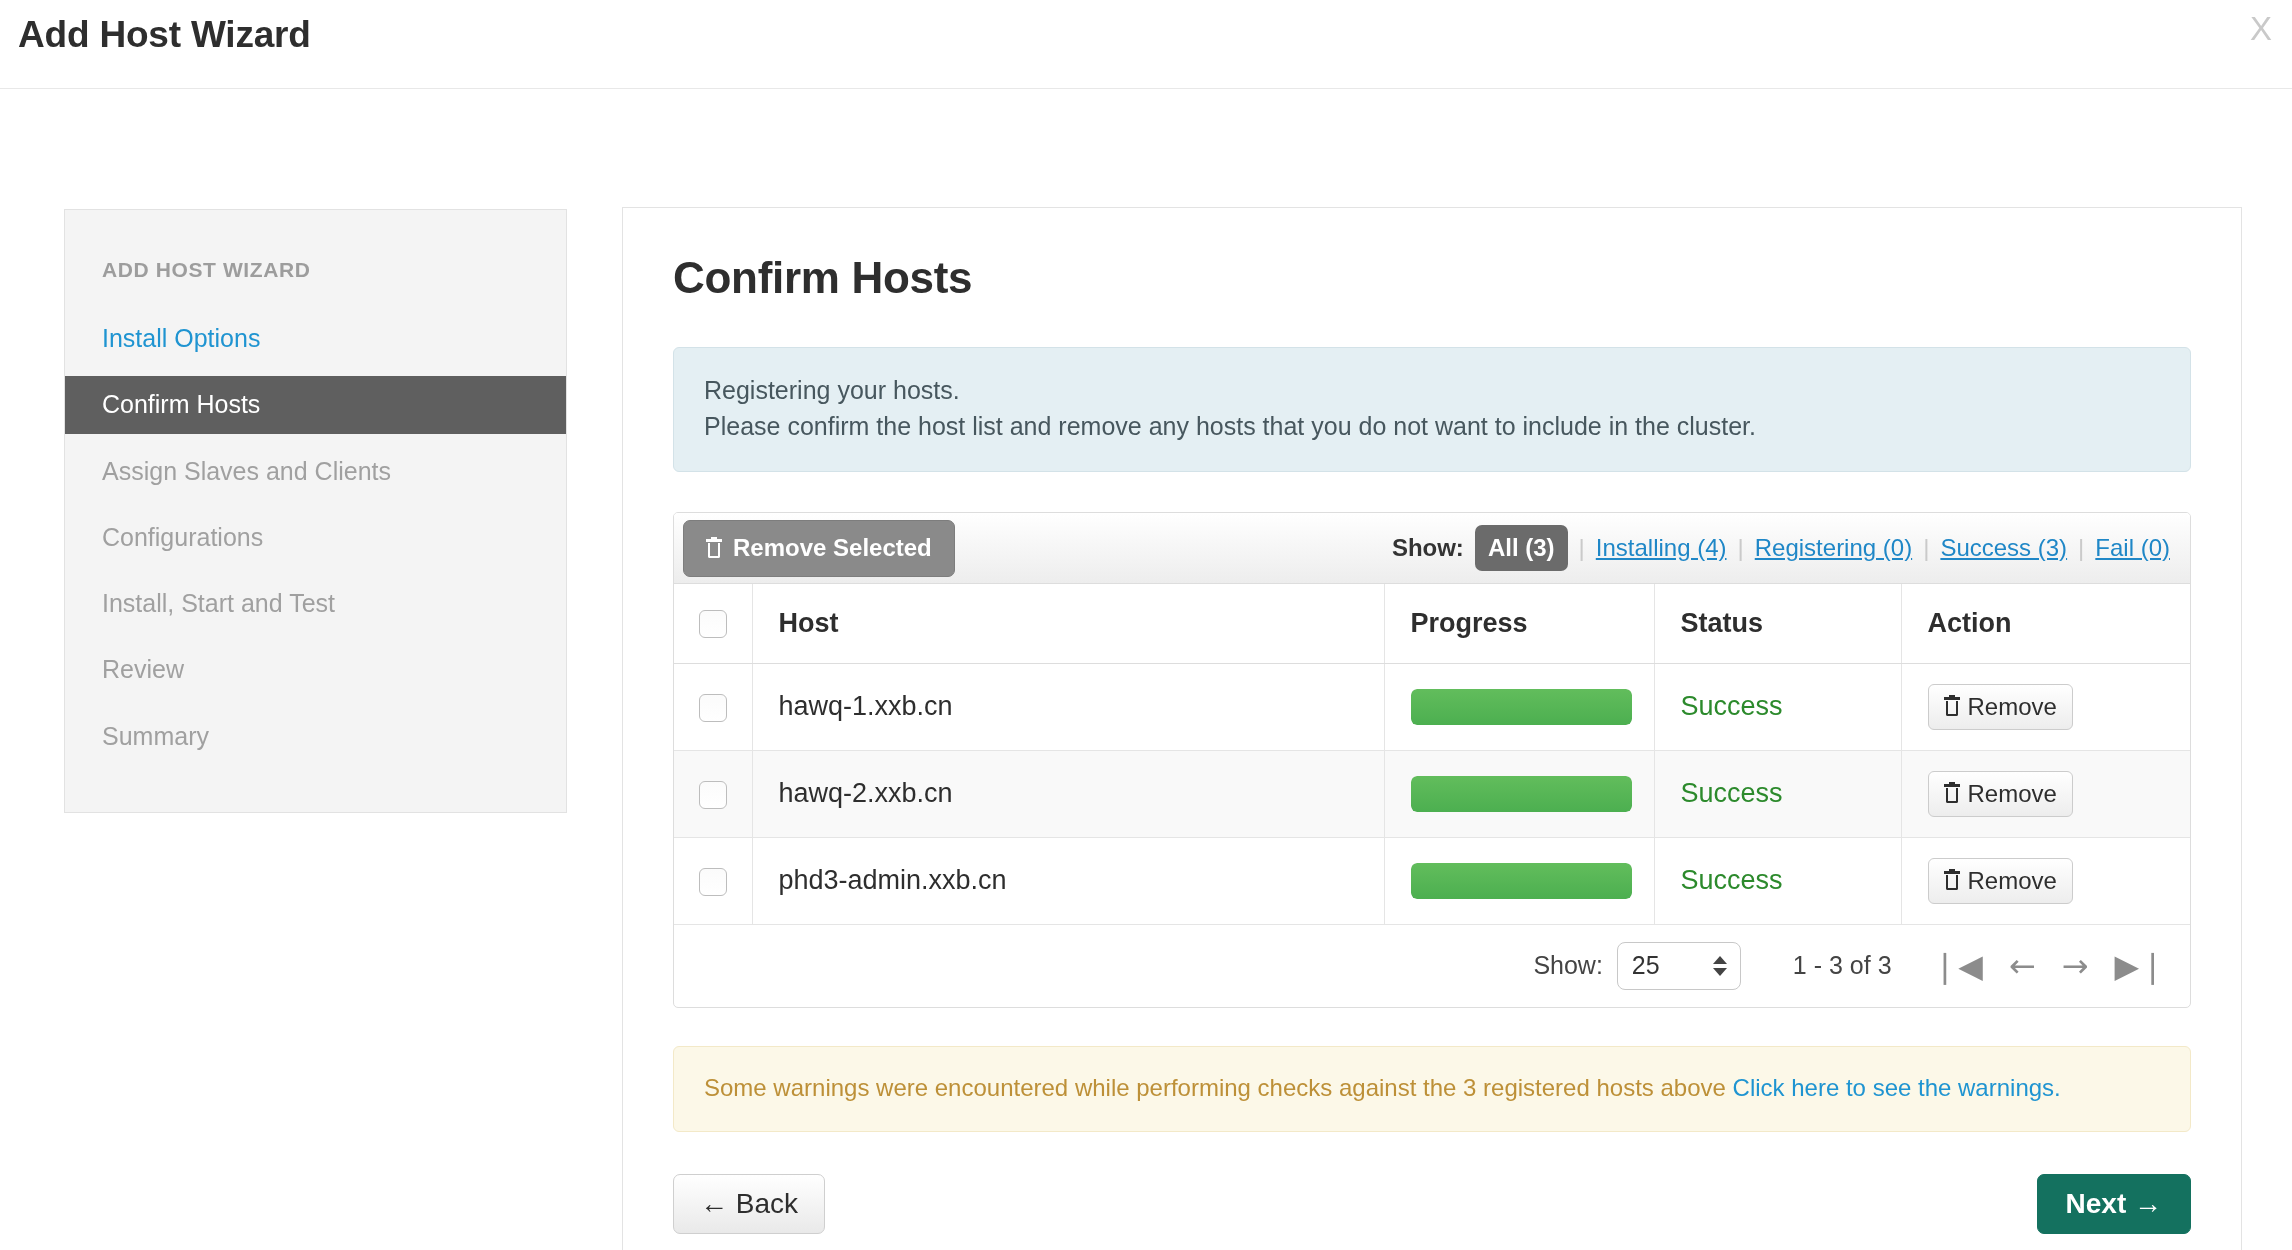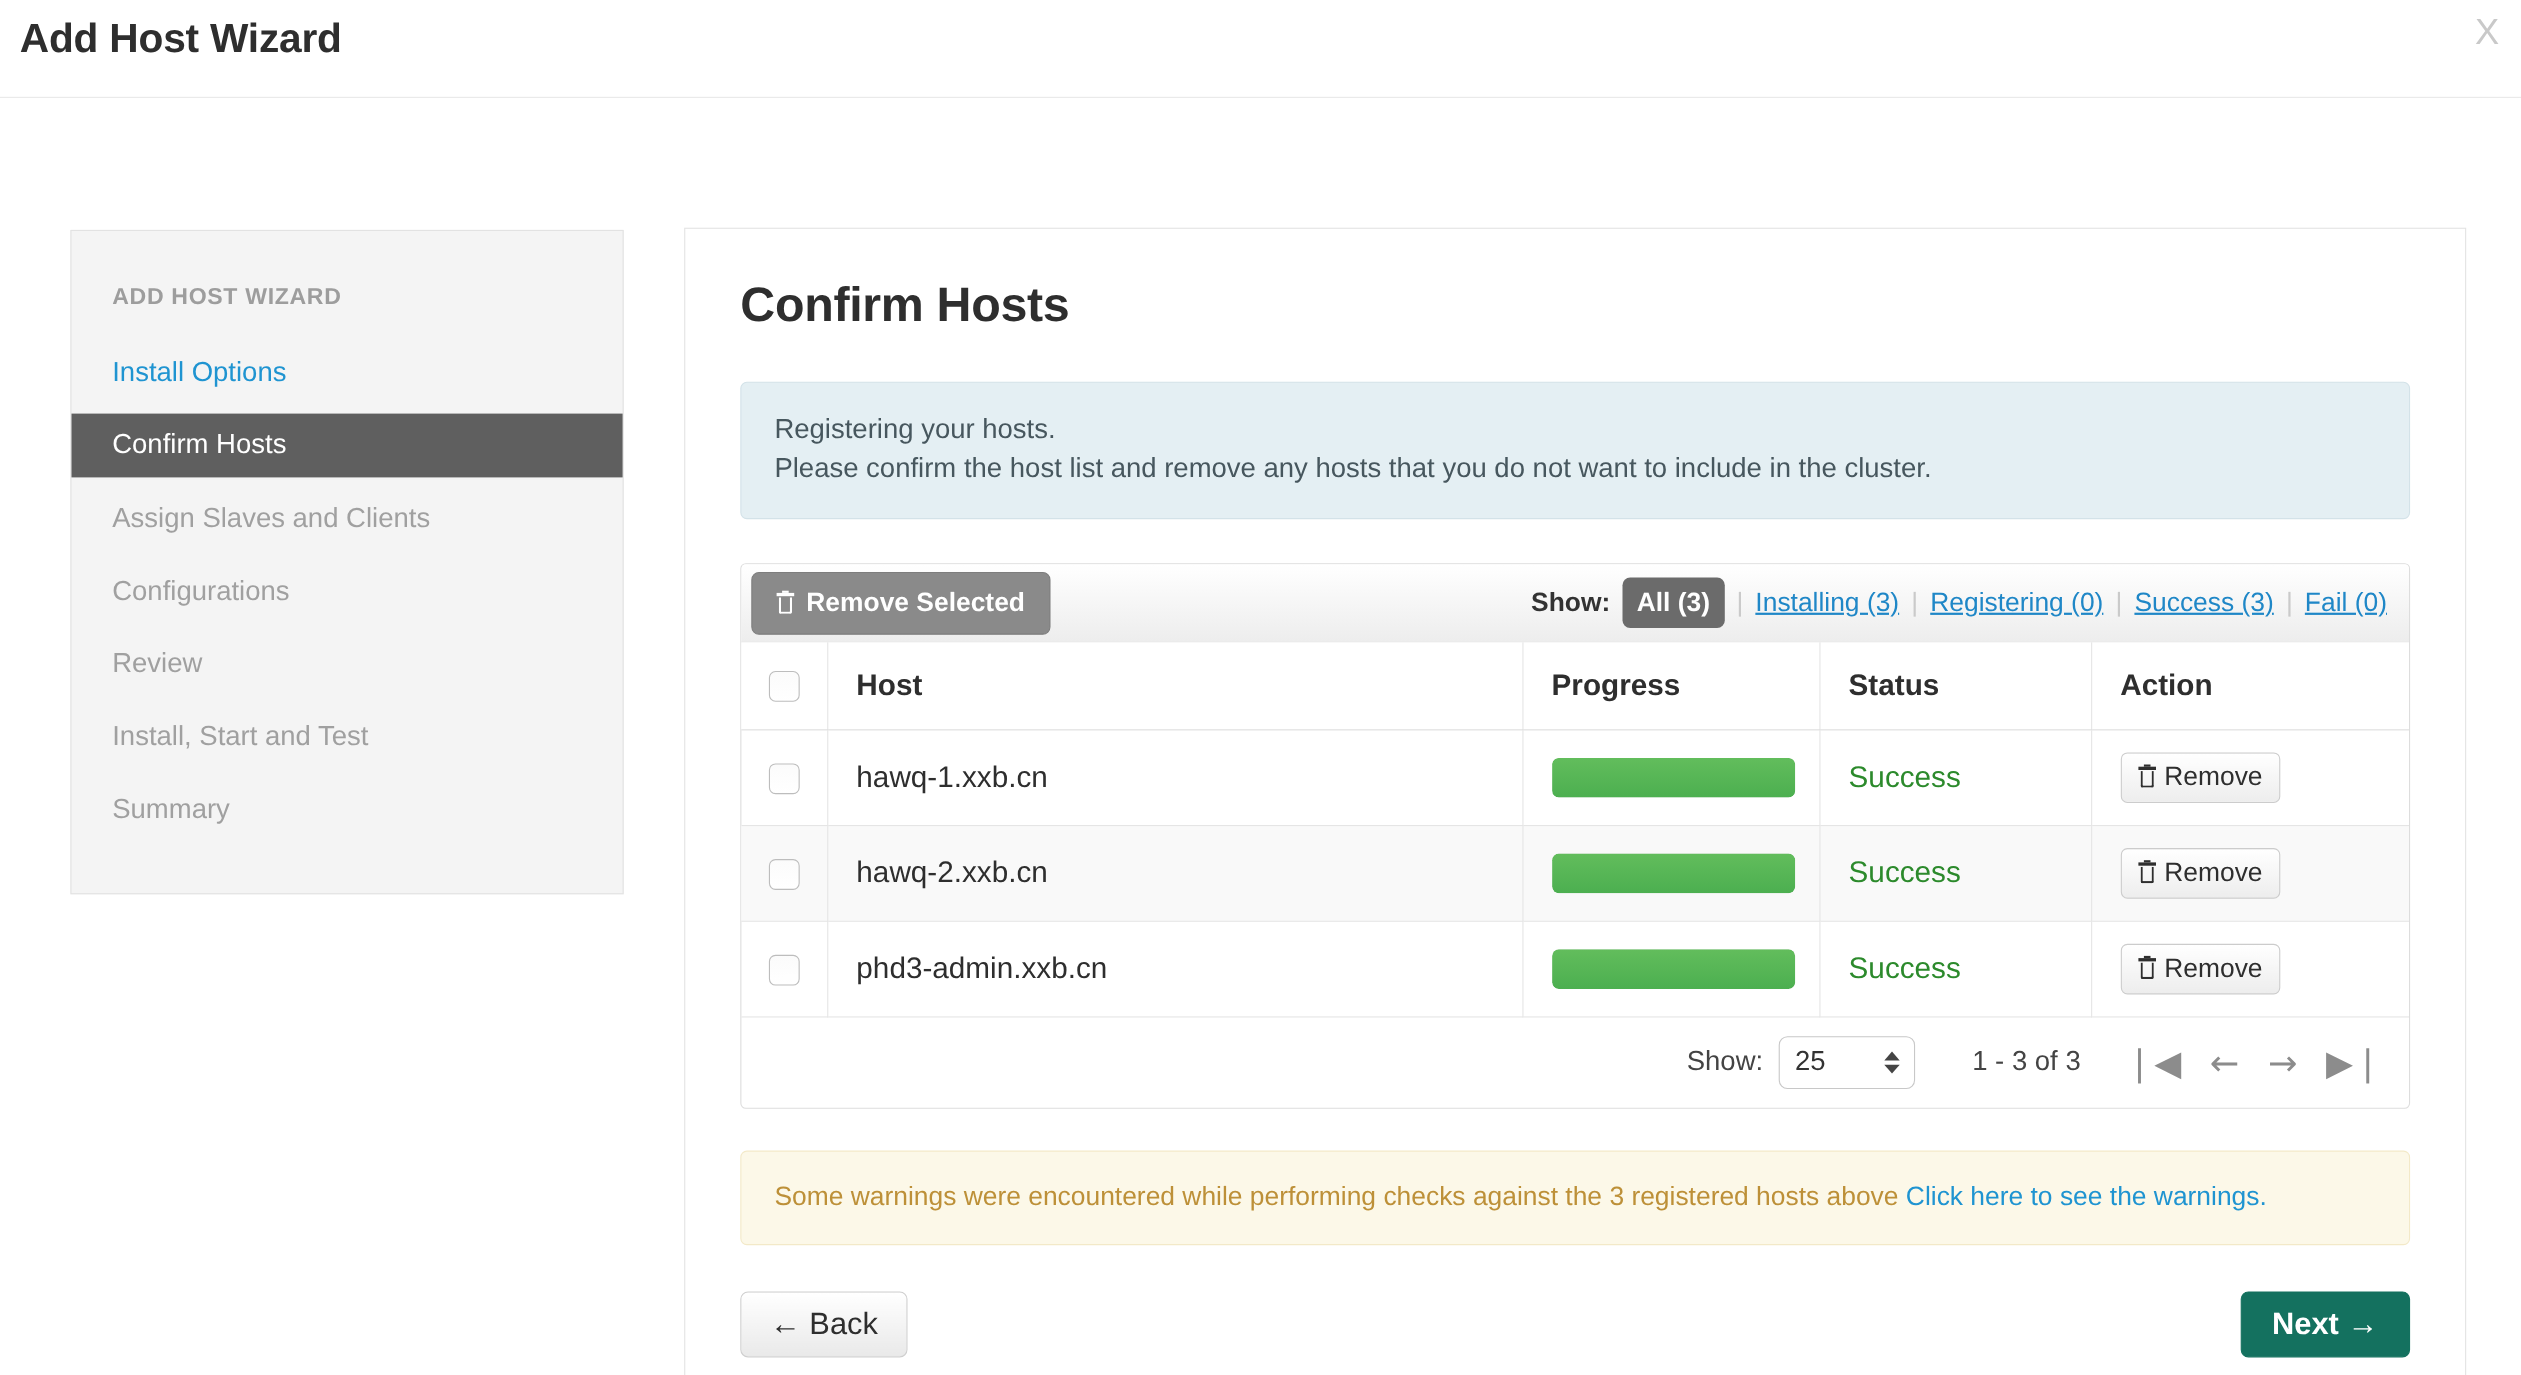--- a/index.html
+++ b/index.html
@@ -378,22 +378,22 @@
 
 <div class="wizard-body">
 
   <div class="sidebar">
     <div class="sidebar-heading">ADD HOST WIZARD</div>
 
     <div class="nav-item link">Install Options</div>
     <div class="nav-item active">Confirm Hosts</div>
     <div class="nav-item">Assign Slaves and Clients</div>
     <div class="nav-item">Configurations</div>
+    <div class="nav-item">Install, Start and Test</div>
     <div class="nav-item">Review</div>
-    <div class="nav-item">Install, Start and Test</div>
     <div class="nav-item">Summary</div>
   </div>
 
   <div class="panel">
 
     <div class="page-title">Confirm Hosts</div>
 
     <div class="info-box">
       <div>Registering your hosts.</div>
       <div>Please confirm the host list and remove any hosts that you do not want to include in the cluster.</div>
@@ -407,21 +407,21 @@
               <i class="lid"></i>
               <i class="can"></i>
             </span>
           <span>Remove Selected</span>
         </div>
 
         <div class="filters">
           <span class="show-label">Show:</span>
           <span class="filter-pill">All (3)</span>
           <span class="filter-sep">|</span>
-          <span class="filter-link">Installing (3)</span>
+          <span class="filter-link">Installing (4)</span>
           <span class="filter-sep">|</span>
           <span class="filter-link">Registering (0)</span>
           <span class="filter-sep">|</span>
           <span class="filter-link">Success (3)</span>
           <span class="filter-sep">|</span>
           <span class="filter-link">Fail (0)</span>
         </div>
       </div>
 
       <table class="hosts">

